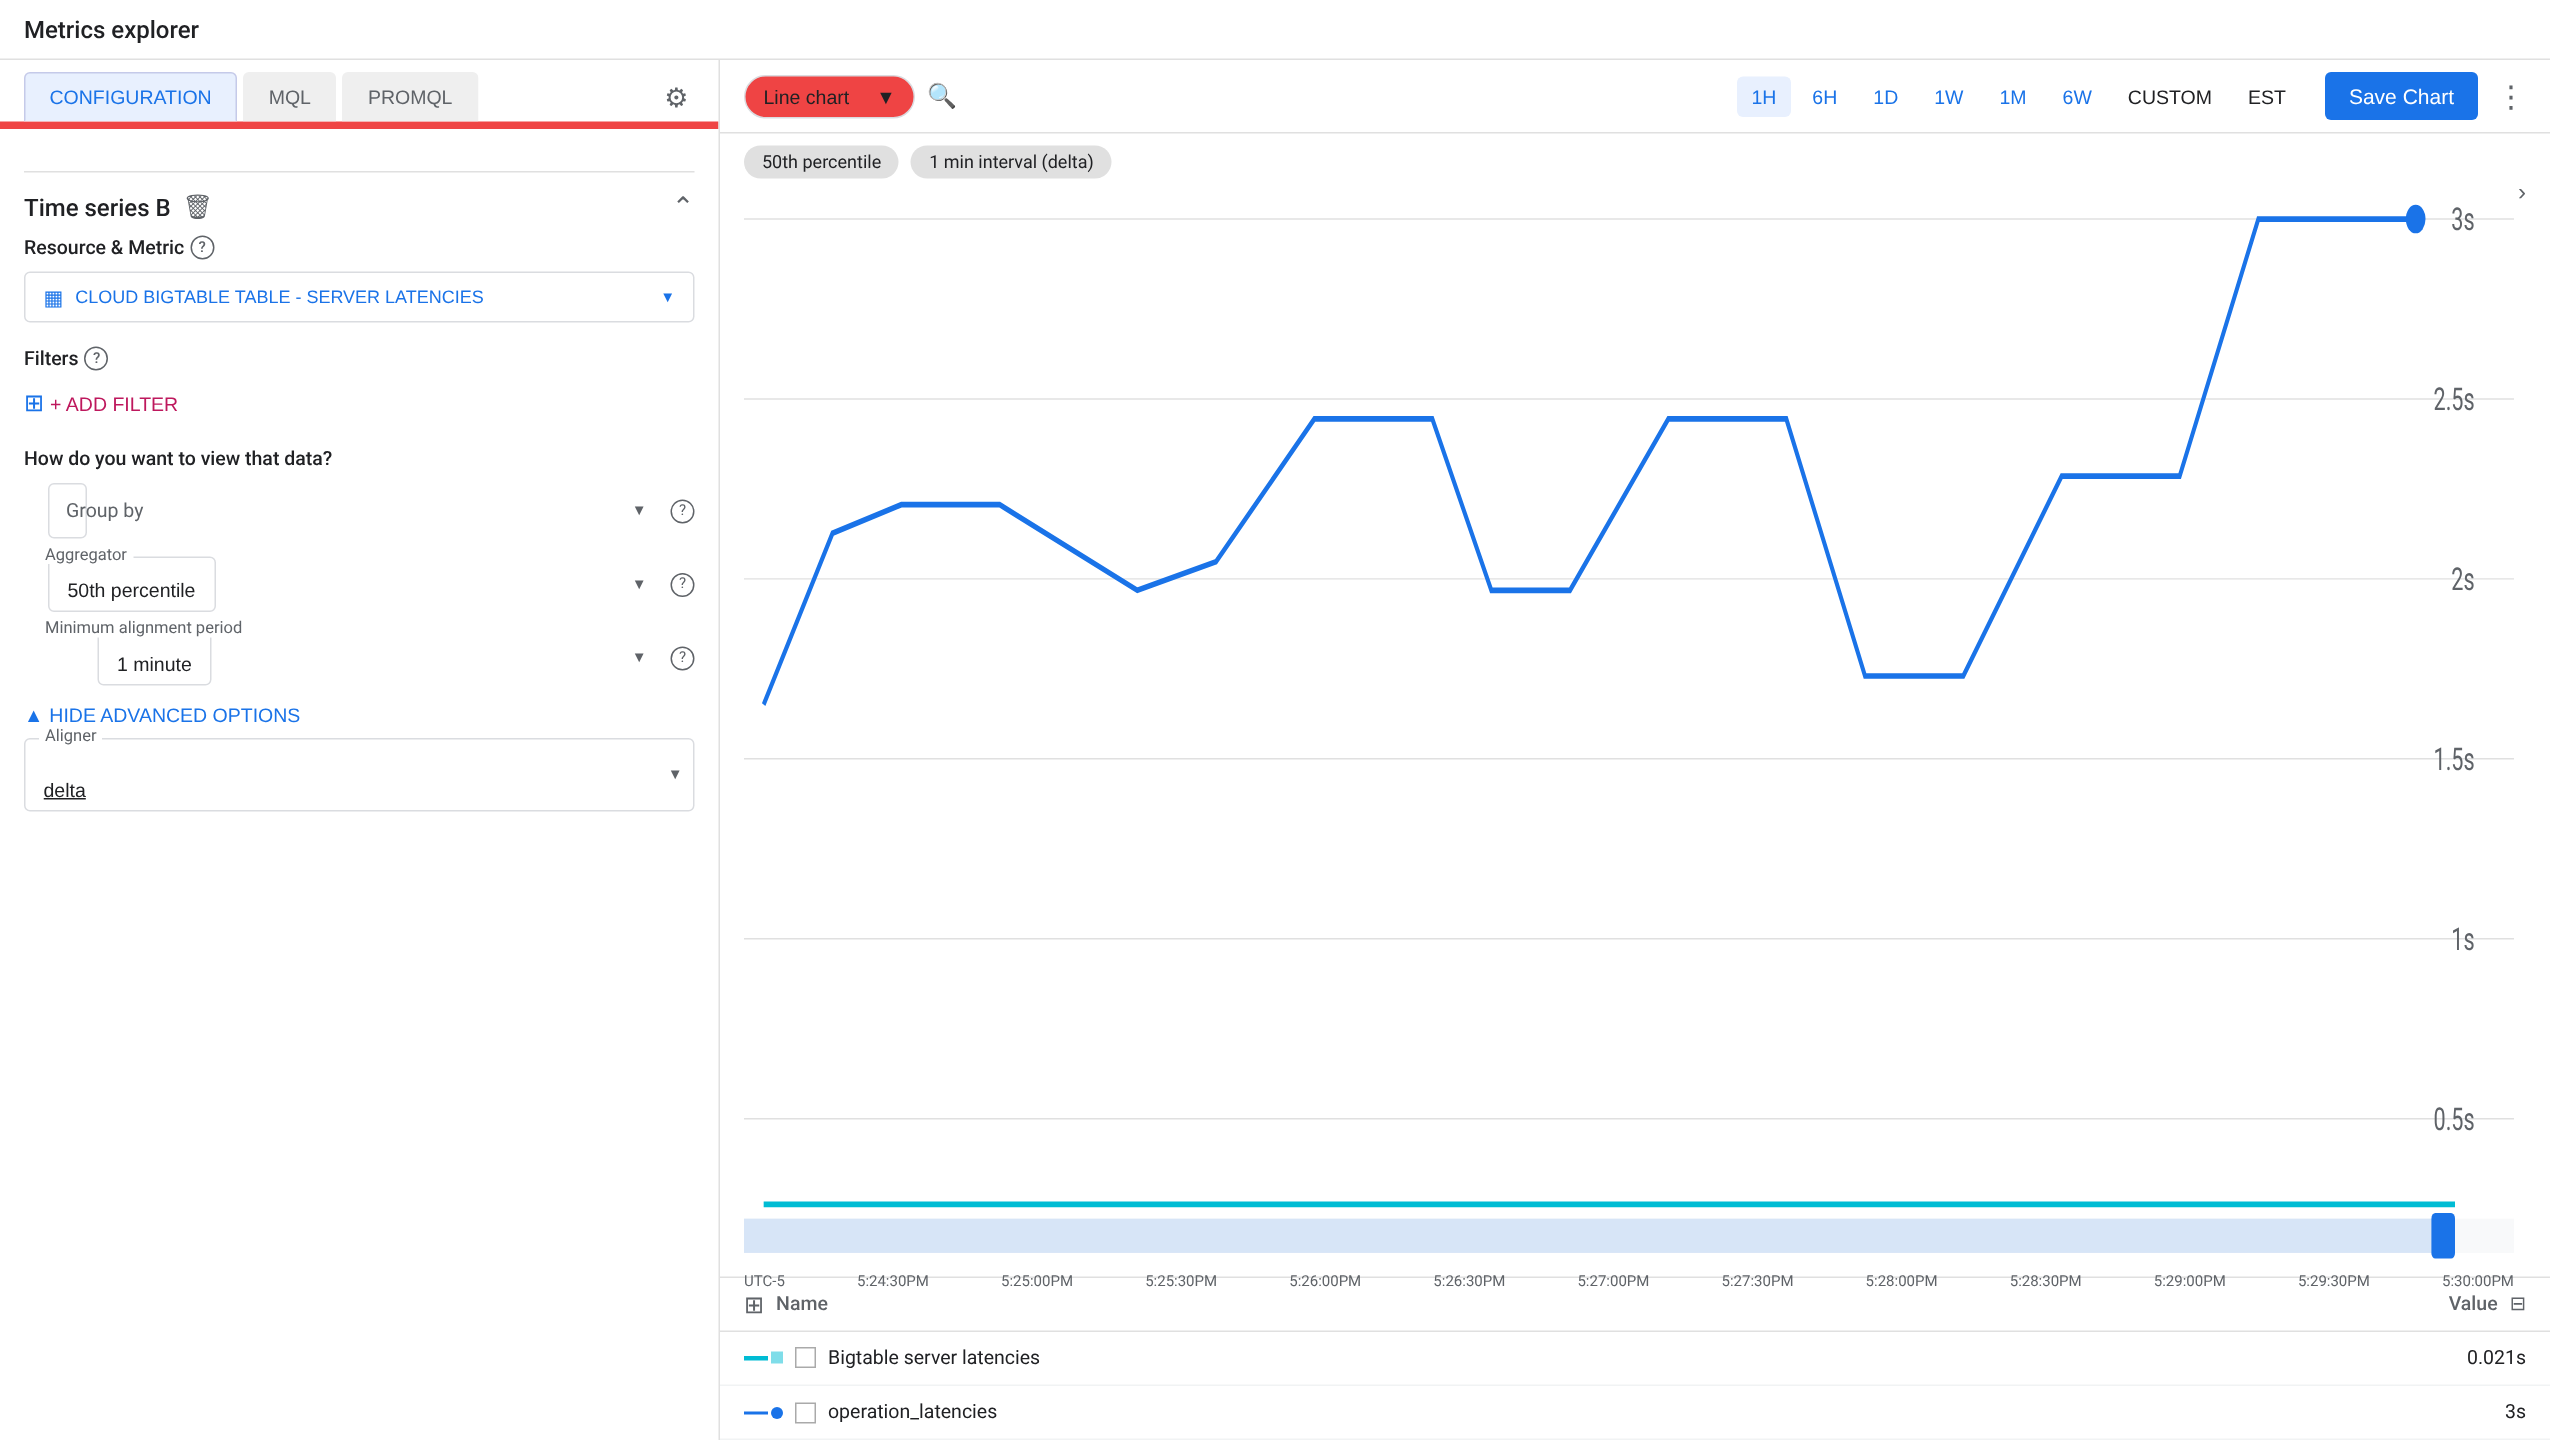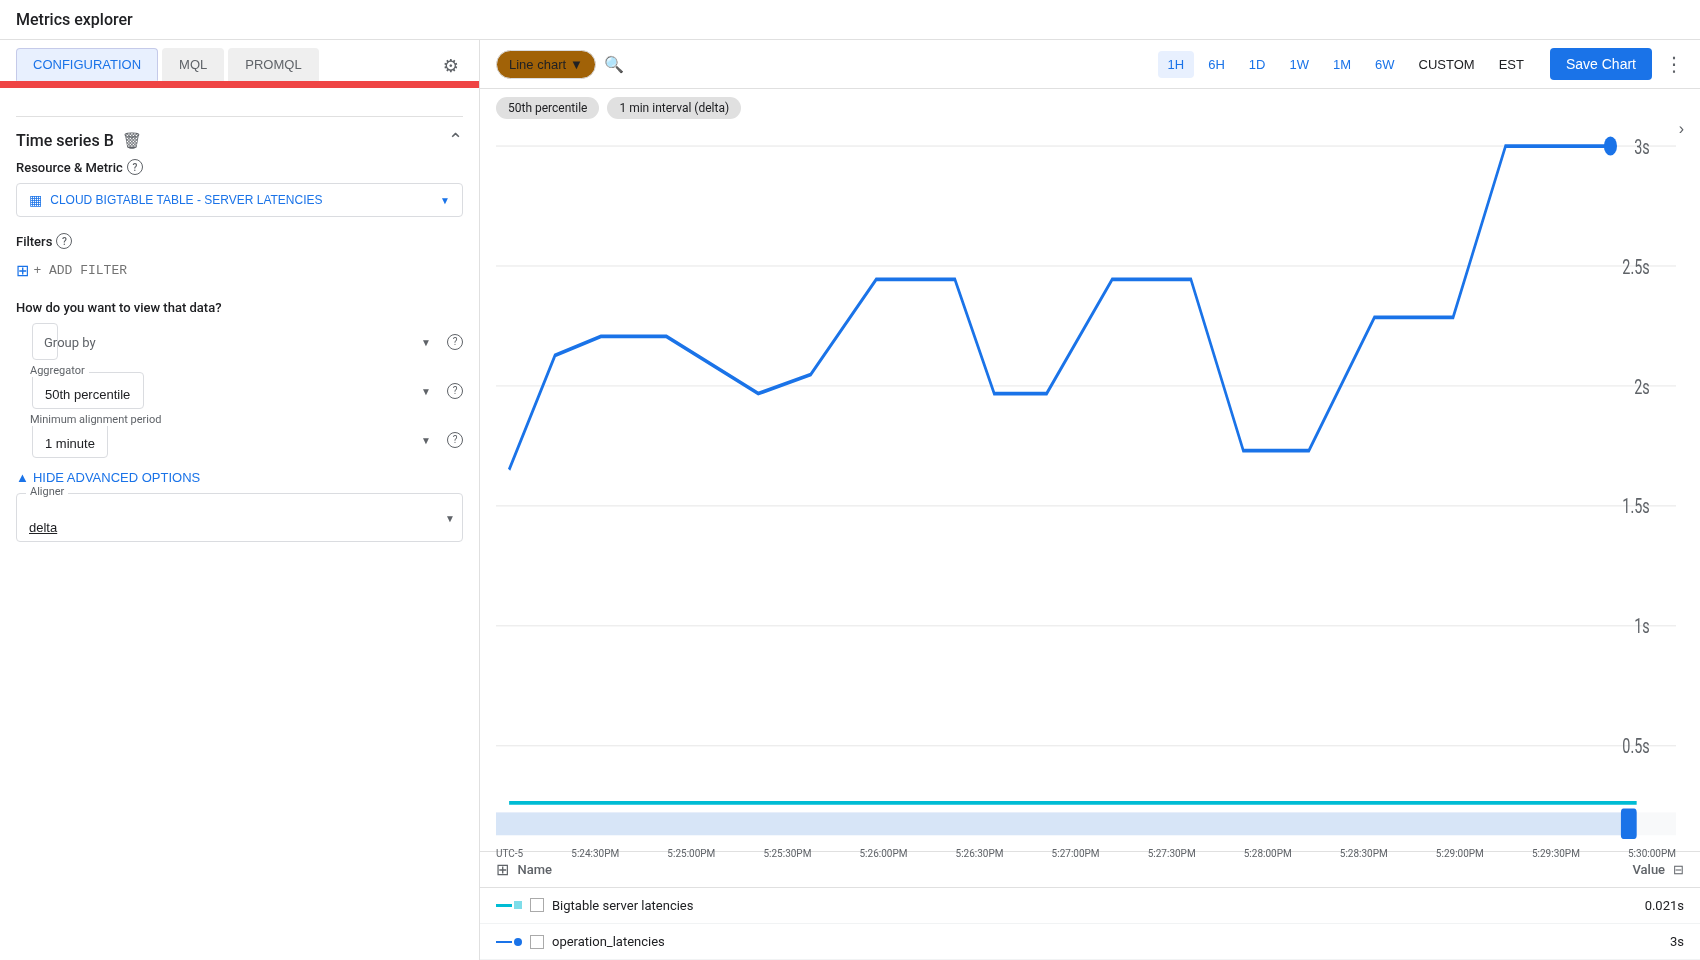--- a/index.html
+++ b/index.html
@@ -3,21 +3,21 @@
   <meta charset="utf-8">
   <style>
     * { box-sizing: border-box; margin: 0; padding: 0; }
     body { font-family: 'Google Sans', Roboto, Arial, sans-serif; font-size: 13px; background: #fff; color: #202124; overflow: hidden; }
 
     .main-layout { display: flex; height: calc(100vh - 40px); }
 
     
     .left-panel { width: 480px; min-width: 480px; border-right: 1px solid #e0e0e0; display: flex; flex-direction: column; overflow-y: auto; }
 
-    .tabs-bar { display: flex; align-items: flex-end; padding: 8px 16px 0; border-bottom: 7px solid #ef4444; gap: 4px; }
+    .tabs-bar { display: flex; align-items: center; padding: 8px 16px 0; border-bottom: 5px solid #ef4444; gap: 4px; }
     .tab { padding: 8px 16px; font-size: 13px; font-weight: 500; cursor: pointer; border: 1px solid transparent; border-radius: 4px 4px 0 0; color: #5f6368; }
     .tab.active { background: #e8f0fe; color: #1a73e8; border-color: #c5cae9; border-bottom-color: transparent; }
     .gear-icon-btn { margin-left: auto; background: none; border: none; cursor: pointer; color: #5f6368; font-size: 18px; padding: 4px; }
 
     .panel-content { padding: 16px; flex: 1; }
 
     .time-series-section { margin-bottom: 16px; }
     .ts-header { display: flex; align-items: center; justify-content: space-between; margin-bottom: 8px; }
     .ts-title { font-size: 16px; font-weight: 500; }
     .ts-subtitle { font-size: 12px; color: #5f6368; margin-bottom: 12px; }
@@ -42,21 +42,21 @@
     .select-row { display: flex; align-items: center; gap: 8px; padding-left: 16px; }
     .select-field { flex: 1; border: 1px solid #dadce0; border-radius: 4px; padding: 10px 12px; font-size: 13px; appearance: none; background: #fff; cursor: pointer; color: #202124; }
     .select-arrow { position: absolute; right: 40px; top: 50%; transform: translateY(-50%); pointer-events: none; color: #5f6368; font-size: 10px; }
 
     .advanced-toggle { display: flex; align-items: center; gap: 4px; color: #1a73e8; font-size: 13px; font-weight: 500; background: none; border: none; cursor: pointer; margin: 8px 0; }
 
     
     .right-panel { flex: 1; display: flex; flex-direction: column; overflow: hidden; }
 
     .chart-toolbar { display: flex; align-items: center; padding: 8px 16px; border-bottom: 1px solid #e0e0e0; gap: 8px; }
-    .chart-type-btn { display: flex; align-items: center; gap: 4px; border: 1px solid #dadce0; border-radius: 20px; padding: 6px 12px; font-size: 13px; cursor: pointer; background: #a16207; color: #202124; }
+    .chart-type-btn { display: flex; align-items: center; gap: 18px; border: 1px solid #dadce0; border-radius: 20px; padding: 6px 12px; font-size: 13px; cursor: pointer; background: #ef4444; color: #202124; }
     .search-icon-btn { background: none; border: none; cursor: pointer; color: #5f6368; font-size: 16px; margin-right: 8px; }
     .time-range-btns { display: flex; align-items: center; margin-left: auto; gap: 4px; }
     .time-btn { background: none; border: none; cursor: pointer; color: #1a73e8; font-size: 13px; font-weight: 500; padding: 6px 10px; border-radius: 4px; }
     .time-btn.active { background: #e8f0fe; }
     .time-btn.custom { color: #202124; font-size: 13px; }
     .time-btn.est { color: #202124; }
     .save-chart-btn { background: #1a73e8; color: #fff; border: none; border-radius: 4px; padding: 8px 16px; font-size: 14px; font-weight: 500; cursor: pointer; margin-left: 8px; }
     .more-btn { background: none; border: none; cursor: pointer; color: #5f6368; font-size: 20px; margin-left: 4px; }
 
     .chart-filters { display: flex; align-items: center; gap: 8px; padding: 8px 16px; }
@@ -113,21 +113,21 @@
           <span class="dropdown-arrow">▼</span>
         </button>
 
         <div style="margin-top:16px;">
           <div class="section-label">
             <span>Filters</span>
             <span class="help-icon">?</span>
           </div>
           <button class="add-filter-btn">
             <span style="font-size:16px; color:#1a73e8;">⊞</span>
-            <span style="color:#737373;font-family:Liberation Mono, monospace;">+ ADD FILTER</span>
+            <span style="color:#be185d;">+ ADD FILTER</span>
           </button>
         </div>
 
         <div class="view-data-label" style="margin-top:16px; font-weight:500;">How do you want to view that data?</div>
 
         <div class="select-container" style="margin-top:8px;">
           <div class="select-row">
             <div style="position:relative; flex:1;">
               <select class="select-field">
                 <option value=""></option>
@@ -148,21 +148,21 @@
               </select>
               <span class="select-arrow" style="right:8px; top:50%; transform:translateY(-50%);">▼</span>
             </div>
             <span class="help-icon">?</span>
           </div>
         </div>
 
         <div class="select-container" style="margin-top:12px; position:relative;">
           <label style="font-size:11px; color:#5f6368; position:absolute; top:-8px; left:10px; background:#fff; padding:0 4px; z-index:1;">Minimum alignment period</label>
           <div class="select-row">
-            <div style="position:relative; flex:1;">
+            <div style="position:relative; flex:1;margin-left:33px;">
               <select class="select-field" style="padding-top:14px; padding-bottom:6px;">
                 <option>1 minute</option>
               </select>
               <span class="select-arrow" style="right:8px; top:50%; transform:translateY(-50%);">▼</span>
             </div>
             <span class="help-icon">?</span>
           </div>
         </div>
 
         <button class="advanced-toggle" style="margin-top:12px;">

